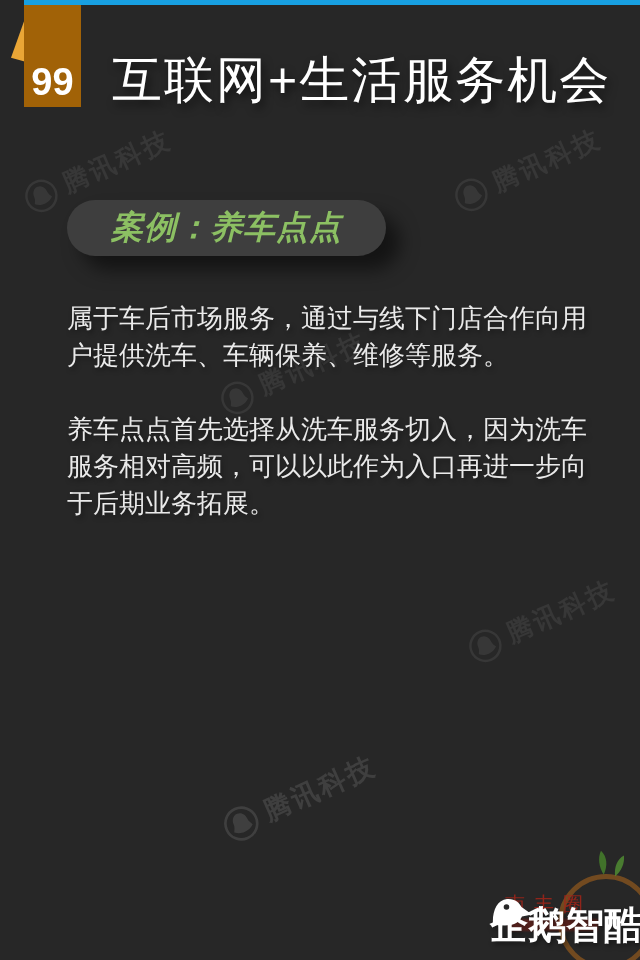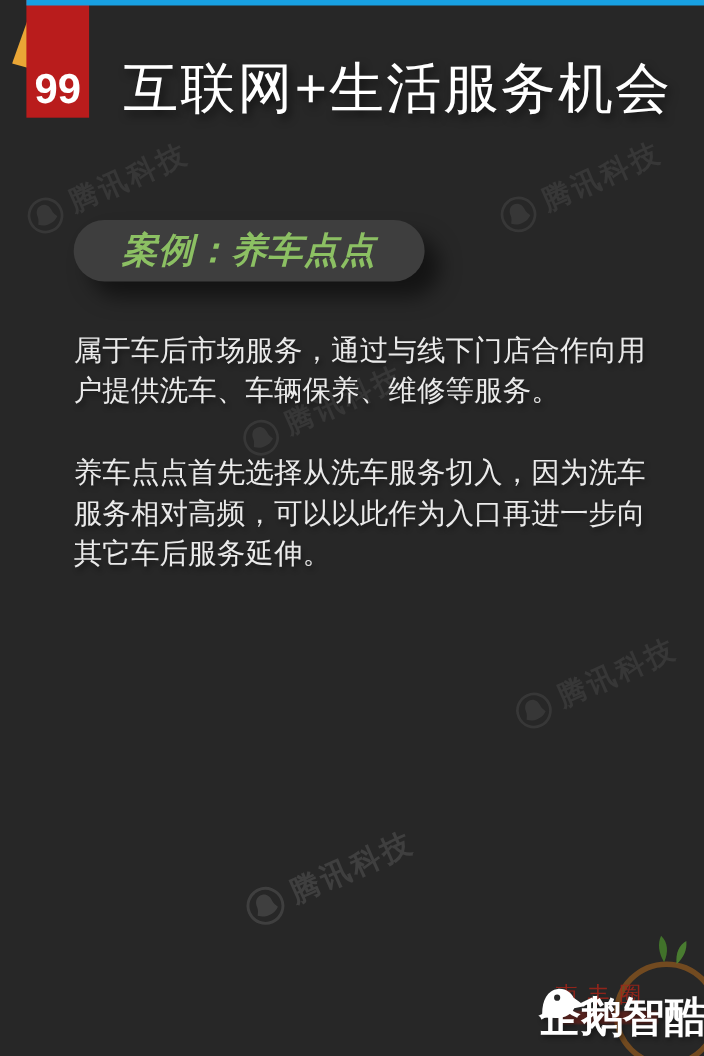--- a/index.html
+++ b/index.html
@@ -13,21 +13,21 @@
     position:absolute;left:24px;right:0;top:0;height:5px;
     background:#18a0e2;z-index:3;
   }
   .corner-triangle{
     position:absolute;left:10px;top:5px;width:20px;height:58px;
     background:#eaa636;z-index:1;
     clip-path:polygon(95% 4%,5% 91%,100% 100%);
   }
   .page-badge{
     position:absolute;left:24px;top:0;width:57px;height:107px;
-    background:#b91c1c;z-index:2;
+    background:#a16207;z-index:2;
     display:flex;align-items:flex-end;justify-content:center;
     color:#fff;font-size:38px;font-weight:600;padding-bottom:6px;
     box-sizing:border-box;line-height:1;
   }
   .slide-title{
     position:absolute;left:112px;top:55px;z-index:2;
     color:#ffffff;font-size:50px;font-weight:400;line-height:1;
     letter-spacing:2px;white-space:nowrap;
     text-shadow:3px 5px 8px rgba(0,0,0,0.55);
   }
@@ -141,21 +141,21 @@
 
 <div class="case-pill">
   <span>案例：养车点点</span>
 </div>
 
 <div class="text-block">
   <p>属于车后市场服务，通过与线下门店合作向用
 户提供洗车、车辆保养、维修等服务。</p>
   <p>养车点点首先选择从洗车服务切入，因为洗车
 服务相对高频，可以以此作为入口再进一步向
-其它车后服务延伸。</p>
+于后期业务拓展。</p>
 </div>
 
 <div class="orange-ring"></div>
 <svg class="leaf-icon" width="40" height="36" viewBox="0 0 40 36">
   <path d="M6 2 C14 6 17 14 16 24 C9 18 5 10 6 2 Z" fill="rgba(70,128,44,0.85)" transform="rotate(18 12 14)"></path>
   <path d="M34 6 C27 9 23 16 23 26 C30 21 34 14 34 6 Z" fill="rgba(80,140,50,0.85)" transform="rotate(-6 28 16)"></path>
 </svg>
 <div class="red-stamp">南丰圈</div>
 <div class="red-stamp-sub"></div>
 

